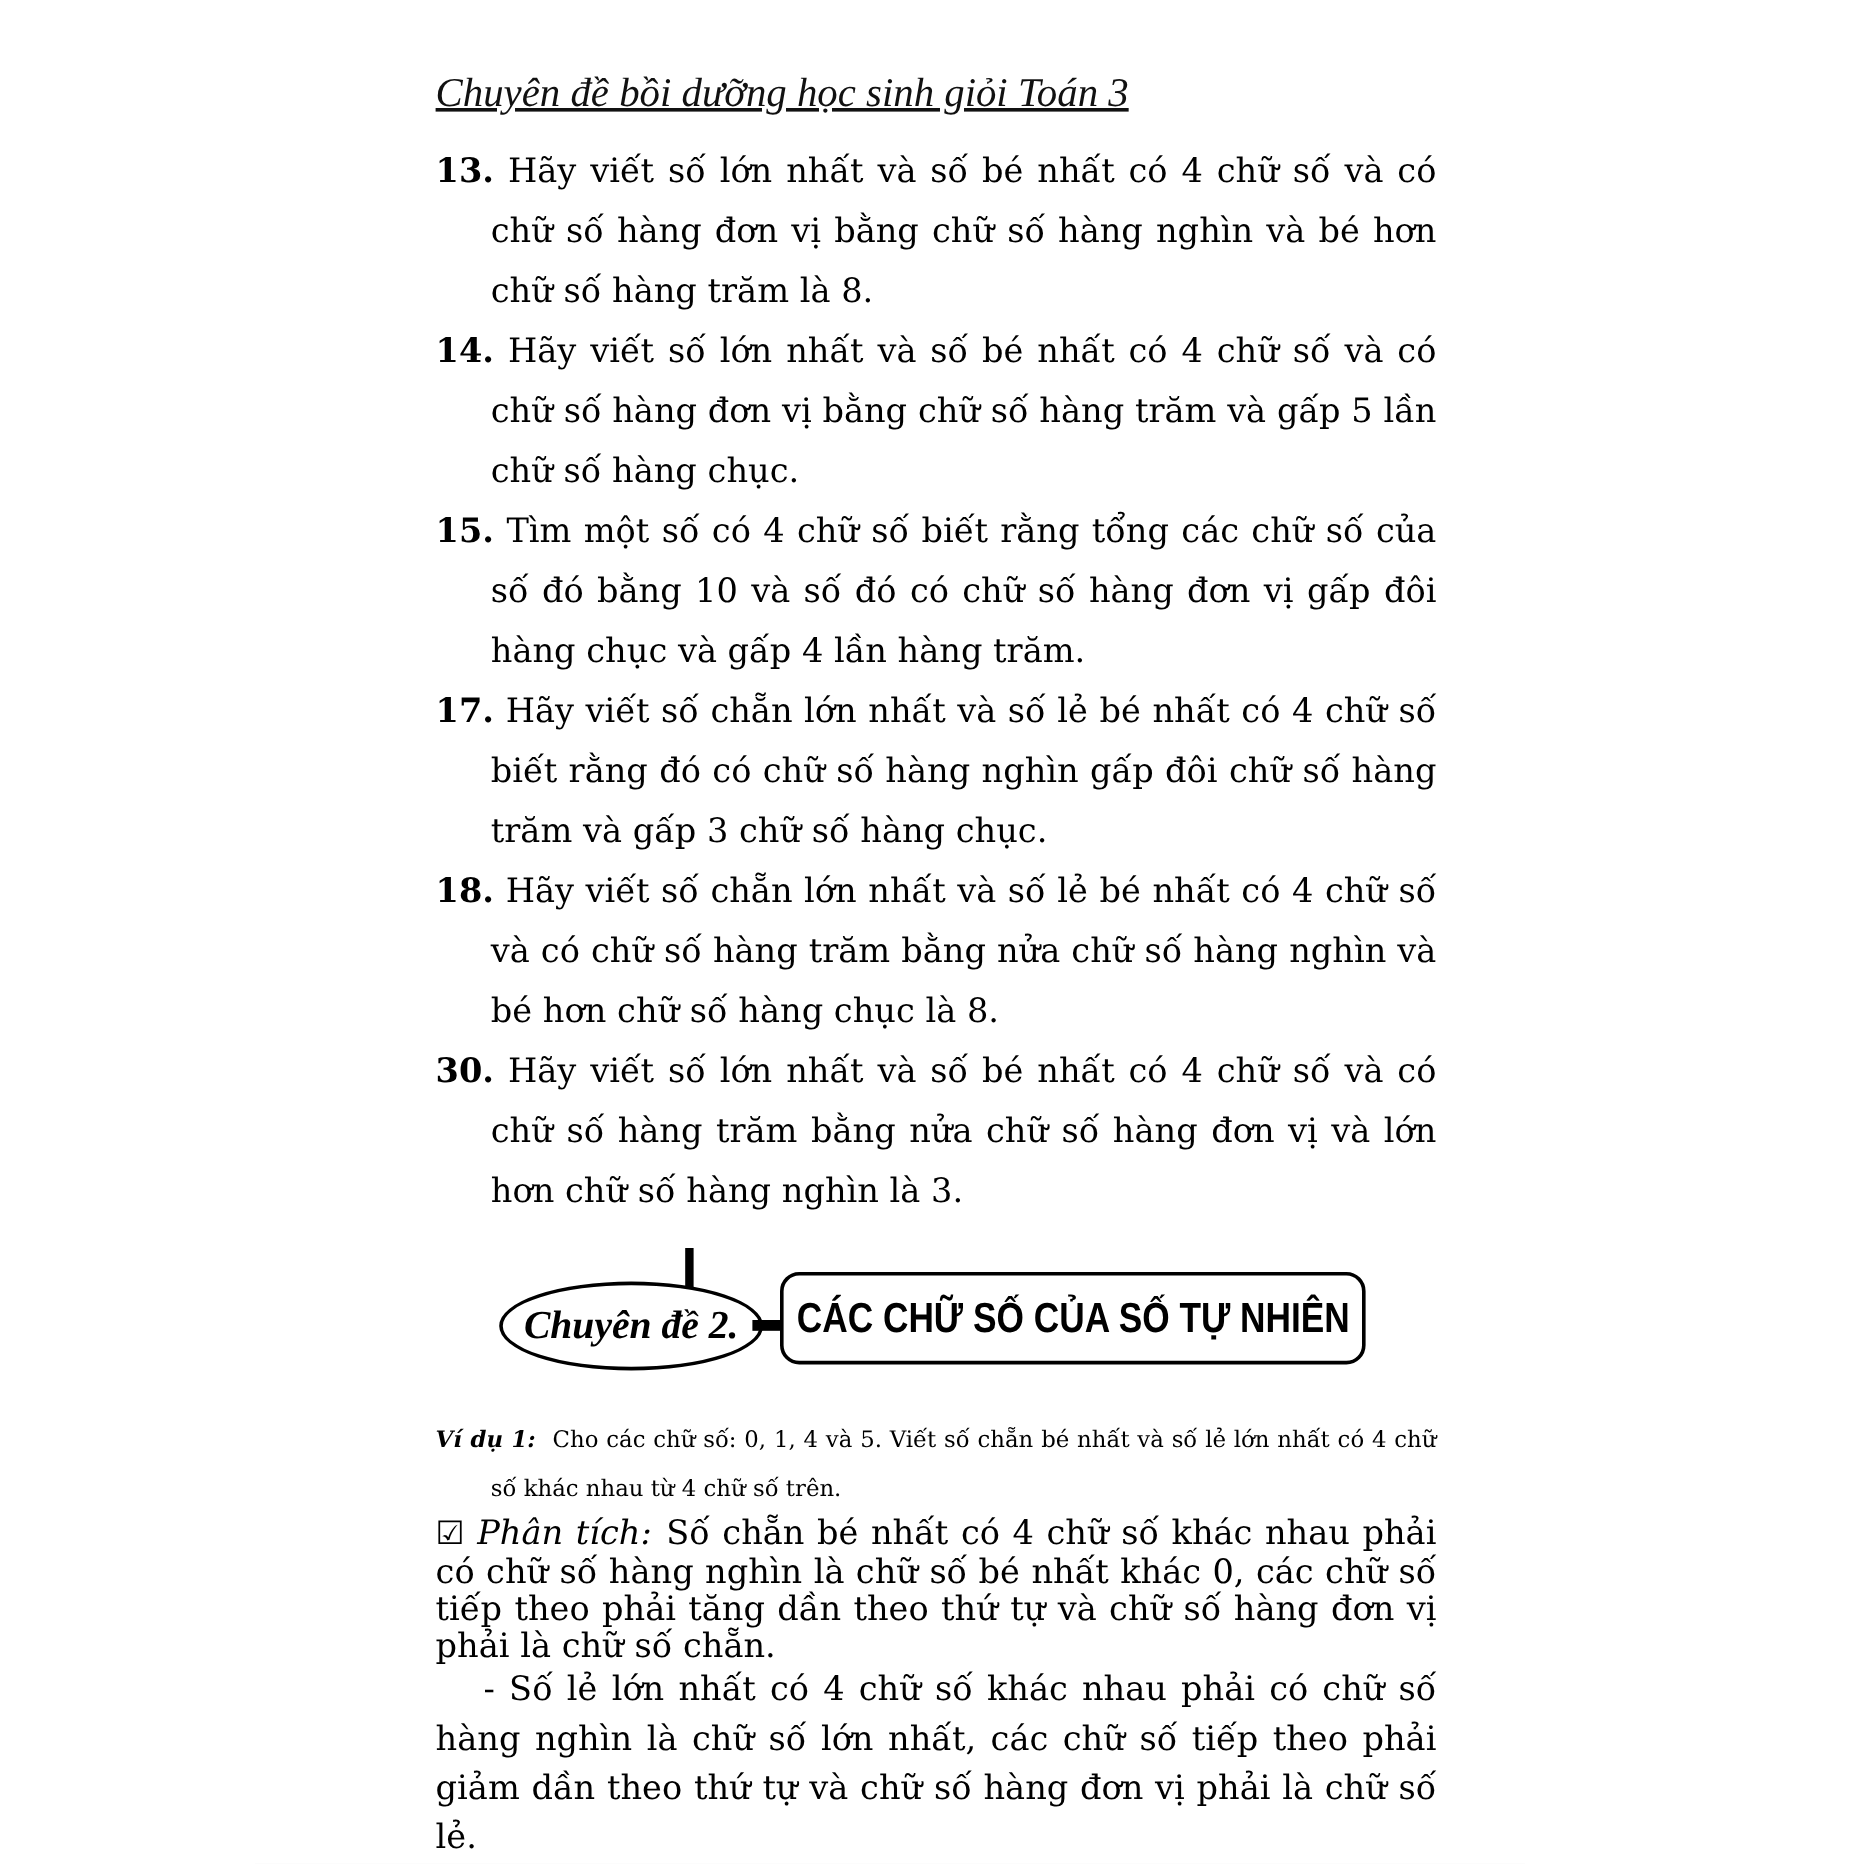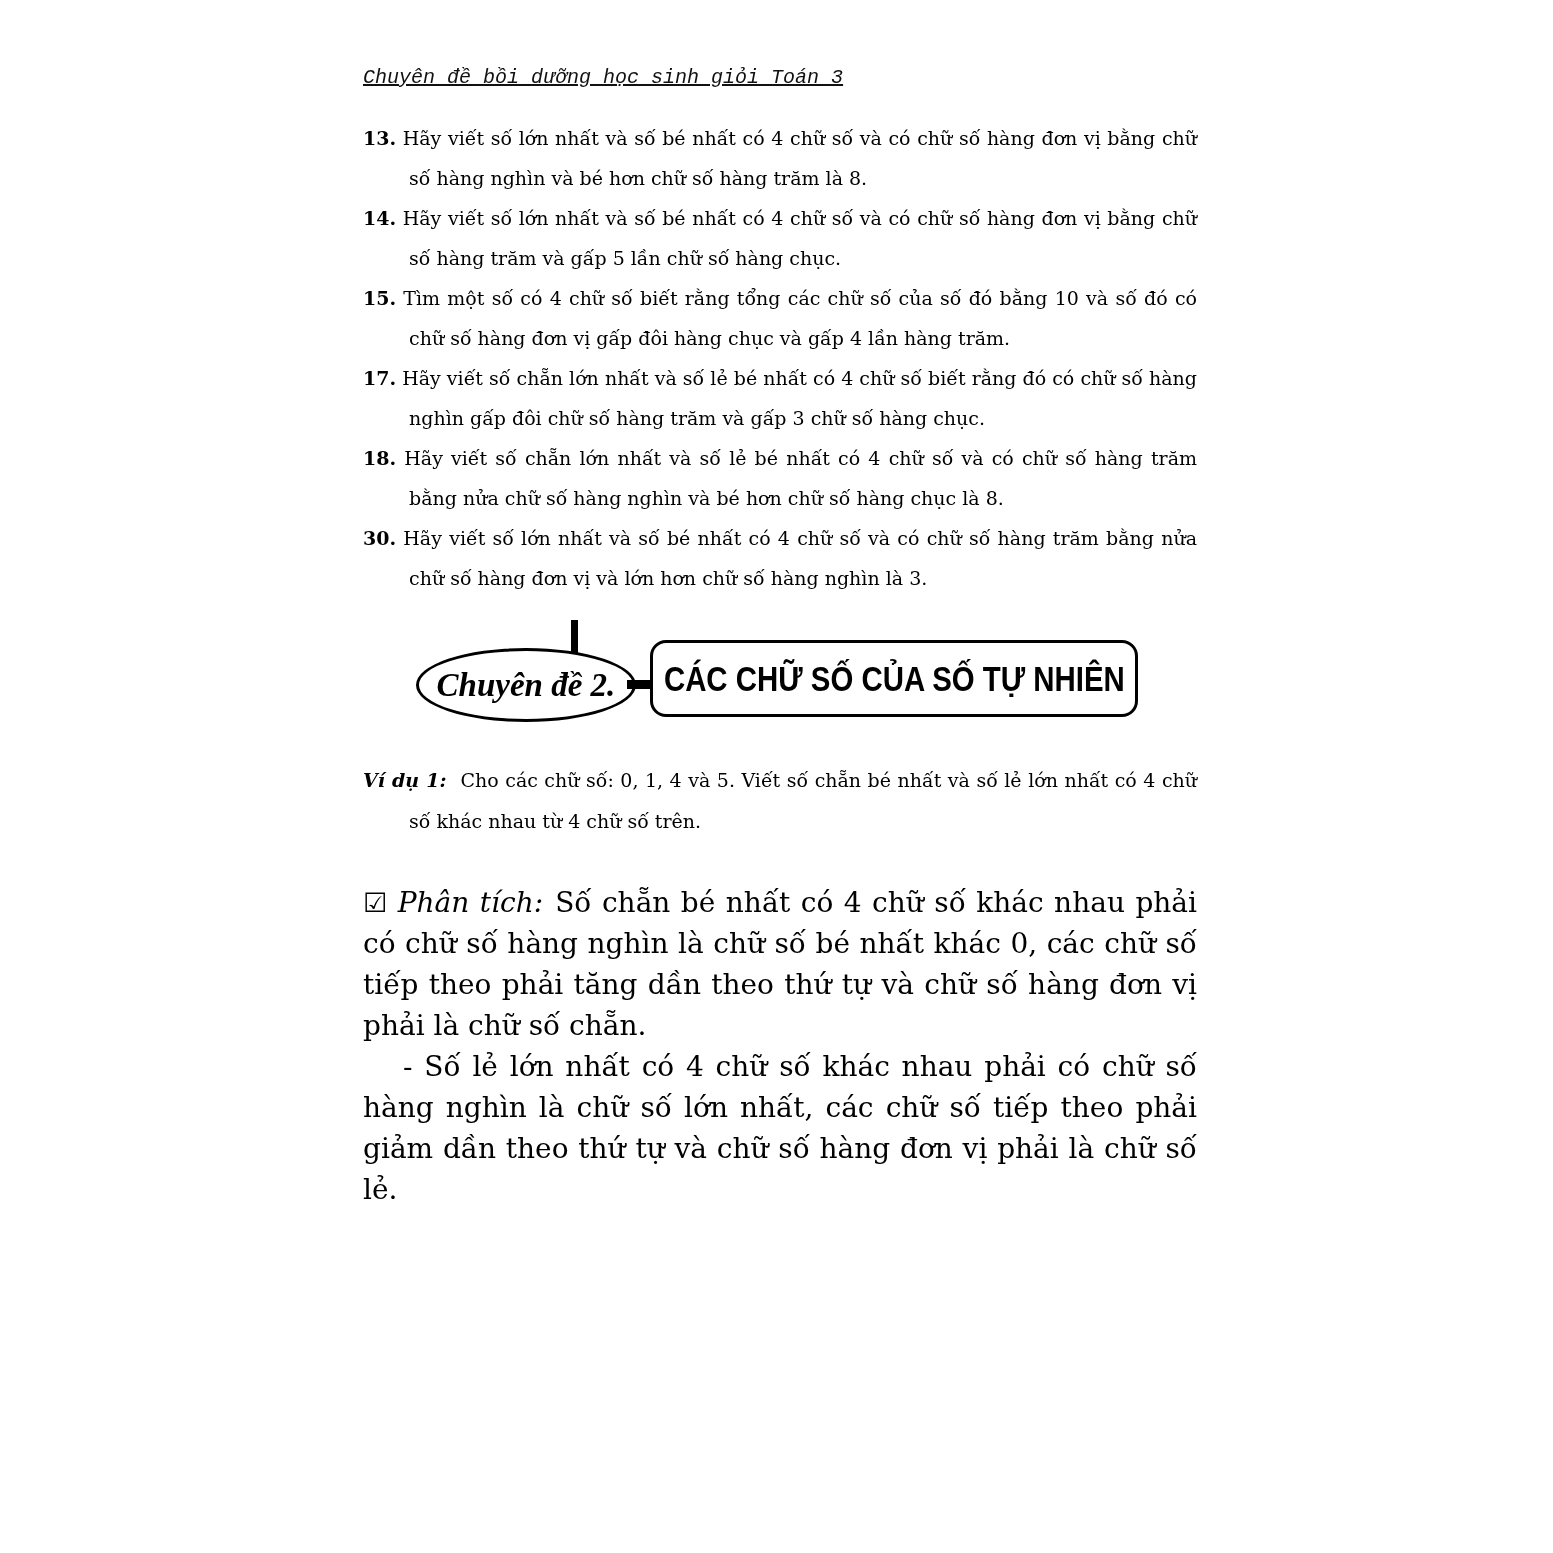--- a/index.html
+++ b/index.html
@@ -14,32 +14,32 @@
     width:1553px; height:1553px;
     background:#ffffff;
     overflow:hidden;
   }
   .content {
     position:absolute;
     left:363px; top:58px;
     width:834px;
   }
   .header {
-    font-family:Liberation Mono, monospace;
+    font-family:Liberation Serif, serif;
     font-style:italic;
-    font-size:20px;
+    font-size:34px;
     line-height:40px;
     text-decoration:underline;
     margin-bottom:20px;
     color:#111;
   }
   .problems { margin:0; padding:0; }
   .problem {
-    font-size:19px;
-    line-height:40px;
+    font-size:28px;
+    line-height:50px;
     text-align:justify;
     padding-left:46px;
     text-indent:-46px;
   }
   .problem .num { font-weight:bold; }
 
   .section-banner {
     position:relative;
     height:102px;
     margin-top:26px;
@@ -99,23 +99,22 @@
     padding-left:46px;
     text-indent:-46px;
   }
   .example-label {
     font-weight:bold;
     font-style:italic;
     margin-right:14px;
   }
   .analysis {
     font-size:28px;
-    line-height:41px;
+    line-height:31px;
     text-align:justify;
-    margin-top:40px;
   }
   .checkbox-glyph {
     font-family:"DejaVu Sans","Liberation Sans",sans-serif;
     font-size:27px;
   }
   .analysis-label {
     font-style:italic;
     margin-right:12px;
   }
   .bullet {

